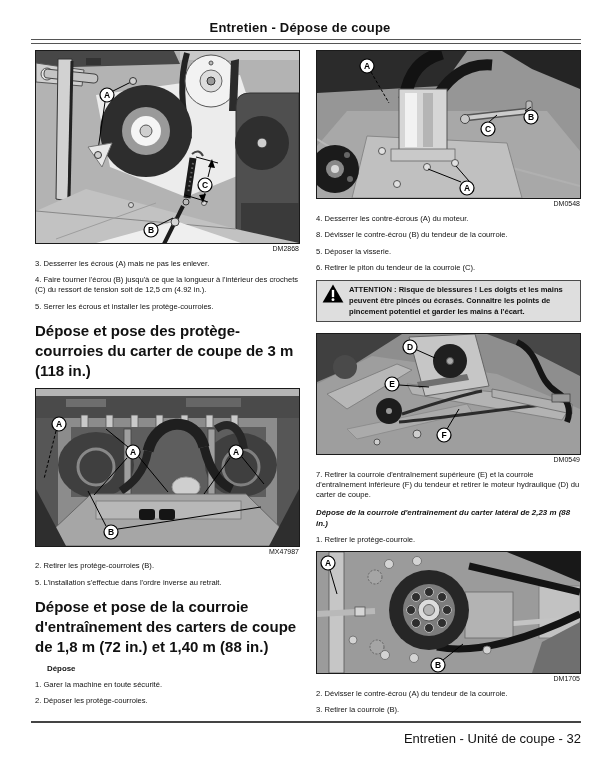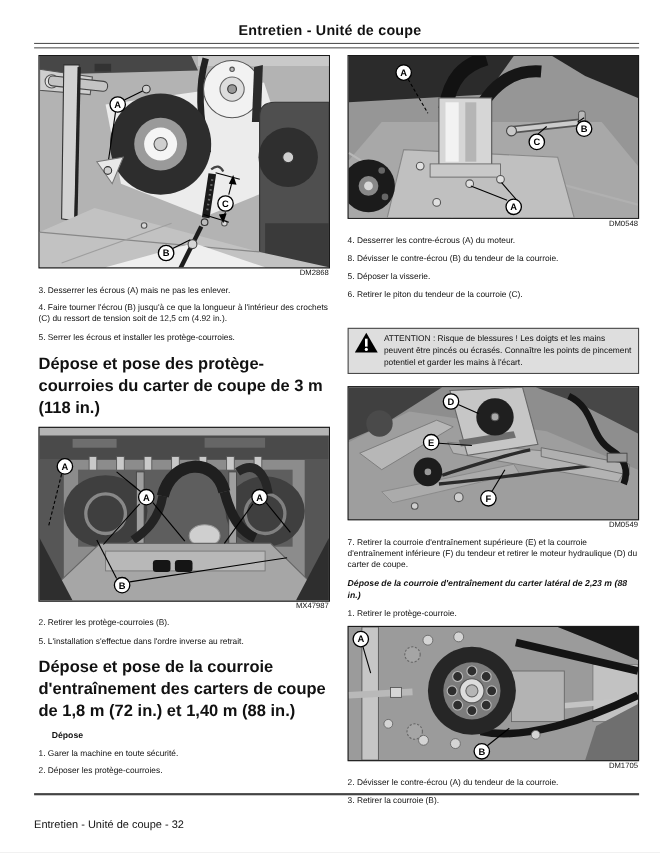--- a/index.html
+++ b/index.html
@@ -17,40 +17,40 @@
   figure{margin:0 0 1px 0;}
   .fig-frame{border:1px solid #1a1a1a;line-height:0;background:#9a9a9a;}
   .figcap{font-size:7px;text-align:right;margin:1px 1px 6px 0;color:#111;line-height:1.1;}
   
   .step{font-size:7.6px;line-height:1.32;margin:0 0 6.5px 0;}
   .h-big{font-size:15px;font-weight:bold;line-height:1.33;margin:9px 0 7px 0;}
   .h-small{font-size:7.9px;font-weight:bold;line-height:1.3;margin:2px 0 6px 12px;}
   .h-mid{font-size:7.9px;font-weight:bold;line-height:1.35;margin:8px 0 5.5px 0;font-style:italic;}
   
   .warning{
-    background:#dedede;border:1px solid #4a4a4a;margin:25px 0 11px 0;padding:4px 6px 4px 5px;
-    font-size:7.6px;font-weight:normal;line-height:1.4;
+    background:#dedede;border:1px solid #4a4a4a;margin:7px 0 11px 0;padding:4px 6px 4px 5px;
+    font-size:7.6px;font-weight:bold;line-height:1.4;
   }
   .warn-icon{float:left;margin:-1px 5px 0 0;}
   
   .co{fill:#fff;stroke:#000;stroke-width:1.2px;}
   .colt{font-family:"Liberation Sans",sans-serif;font-size:8.5px;font-weight:bold;text-anchor:middle;fill:#000;}
   .ld{stroke:#000;stroke-width:1px;fill:none;}
   .ldd{stroke:#000;stroke-width:1px;fill:none;stroke-dasharray:3 2;}
   
   .footer{position:absolute;left:31px;right:19px;top:721px;}
   .footer-rule{border-top:2px solid #444;}
-  .footer-text{text-align:left;font-size:10px;margin-top:22px;}
+  .footer-text{text-align:right;font-size:13px;margin-top:8px;}
 </style>
 </head>
 <body>
 
 <div class="page">
 
-  <div class="header-title">Entretien - Unité de coupe</div>
+  <div class="header-title">Entretien - Dépose de coupe</div>
   <div class="header-rule"></div>
 
   <div class="columns">
 
     <div class="col">
 
       <figure>
         <div class="fig-frame">
           <svg width="263" height="192" viewBox="0 0 263 192" xmlns="http://www.w3.org/2000/svg">
             <rect x="0" y="0" width="263" height="192" fill="#b3b3b3"></rect>

